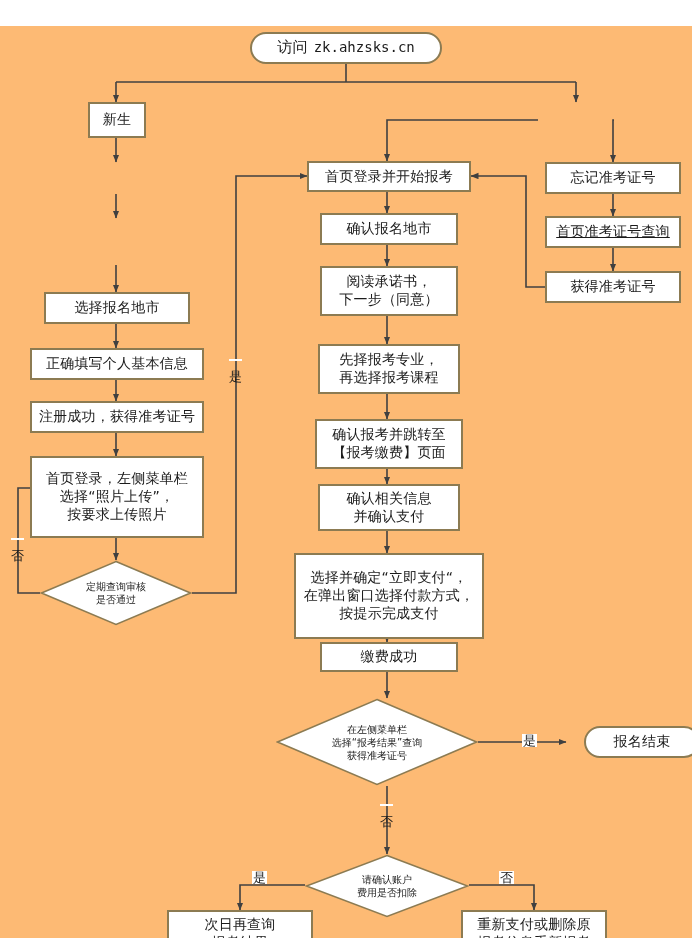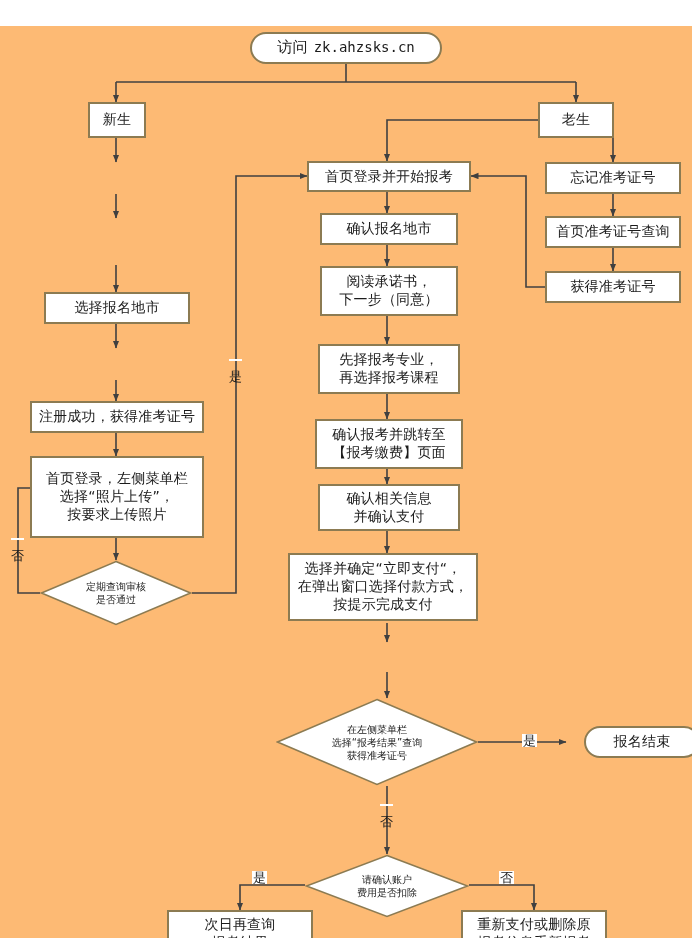--- a/index.html
+++ b/index.html
@@ -154,26 +154,26 @@
       <path d="M469,859 L534,859 L534,884" marker-end="url(#arrow)"></path>
     </g>
   </svg>
 
   <div class="node rounded terminal-url" style="left:250px; top:6px; width:192px; height:32px;">
     <span>访问</span><span style="display:inline-block;width:6px;"></span><span class="url-part">zk.ahzsks.cn</span>
   </div>
 
   <div class="node" style="left:88px; top:76px; width:58px; height:36px;">新生</div>
 
-  <div class="node" style="left:538px; top:76px; width:76px; height:36px;">老生</div>
 
 
 
   <div class="node" style="left:44px; top:266px; width:146px; height:32px;">选择报名地市</div>
 
+  <div class="node" style="left:30px; top:322px; width:174px; height:32px;">正确填写个人基本信息</div>
 
   <div class="node" style="left:30px; top:375px; width:174px; height:32px;">注册成功，获得准考证号</div>
 
   <div class="node" style="left:30px; top:430px; width:174px; height:82px;">首页登录，左侧菜单栏
 选择“照片上传”，
 按要求上传照片</div>
 
   <div class="diamond-wrap" style="left:40px; top:534px; width:152px; height:66px;">
     <svg viewBox="0 0 152 66" preserveAspectRatio="none">
       <polygon points="76,1.5 150.5,33 76,64.5 1.5,33" fill="#ffffff" stroke="#8C7B52" stroke-width="1.6"></polygon>
@@ -191,24 +191,25 @@
 
   <div class="node" style="left:318px; top:318px; width:142px; height:50px;">先择报考专业，
 再选择报考课程</div>
 
   <div class="node" style="left:315px; top:393px; width:148px; height:50px;">确认报考并跳转至
 【报考缴费】页面</div>
 
   <div class="node" style="left:318px; top:458px; width:142px; height:47px;">确认相关信息
 并确认支付</div>
 
-  <div class="node" style="left:288px; top:527px; width:190px; height:68px;">选择并确定“立即支付“，
+  <div class="node" style="left:294px; top:527px; width:190px; height:86px;">选择并确定“立即支付“，
 在弹出窗口选择付款方式，
 按提示完成支付</div>
 
+  <div class="node" style="left:320px; top:616px; width:138px; height:30px;">缴费成功</div>
 
   <div class="diamond-wrap" style="left:276px; top:672px; width:202px; height:88px;">
     <svg viewBox="0 0 202 88" preserveAspectRatio="none">
       <polygon points="101,1.5 200.5,44 101,86.5 1.5,44" fill="#ffffff" stroke="#8C7B52" stroke-width="1.6"></polygon>
     </svg>
     <div class="diamond-label">在左侧菜单栏
 选择“报考结果”查询
 获得准考证号</div>
   </div>
 
@@ -223,21 +224,21 @@
   </div>
 
   <div class="node" style="left:167px; top:884px; width:146px; height:47px;">次日再查询
 报考结果</div>
 
   <div class="node" style="left:461px; top:884px; width:146px; height:47px;">重新支付或删除原
 报考信息重新报考</div>
 
   <div class="node" style="left:545px; top:136px; width:136px; height:32px;">忘记准考证号</div>
 
-  <div class="node" style="left:545px; top:190px; width:136px; height:32px;">首页准考证号查询</div>
+  <div class="node" style="left:545px; top:190px; width:136px; height:32px;text-decoration:underline;">首页准考证号查询</div>
 
   <div class="node" style="left:545px; top:245px; width:136px; height:32px;">获得准考证号</div>
 
   <div class="edge-label vertical" style="left:11px; top:512px;">否</div>
 
   <div class="edge-label vertical" style="left:229px; top:333px;">是</div>
 
   <div class="edge-label" style="left:522px; top:708px;">是</div>
 
   <div class="edge-label vertical" style="left:380px; top:778px;">否</div>

